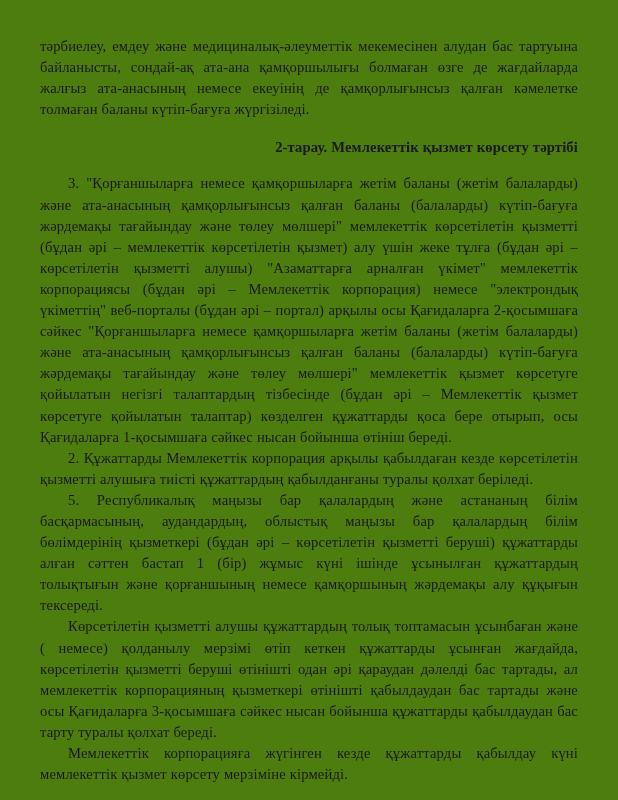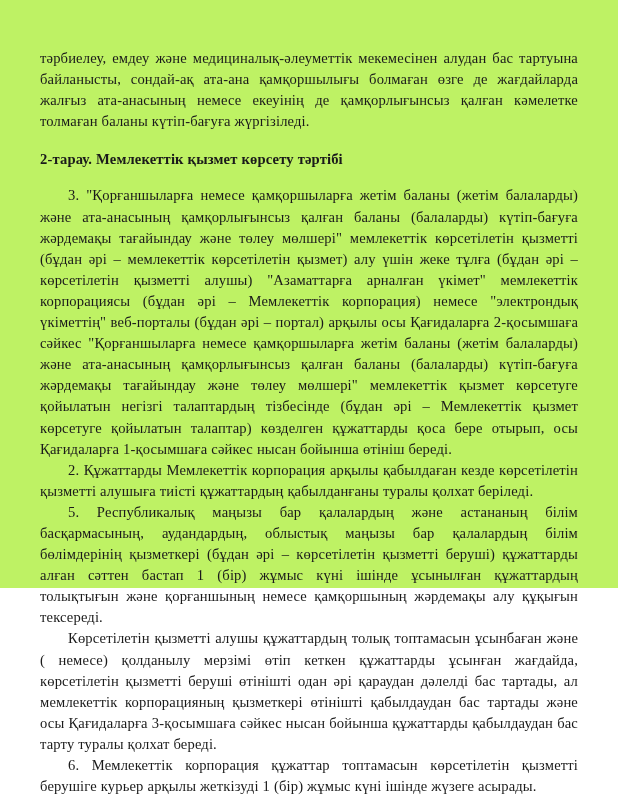--- a/index.html
+++ b/index.html
@@ -11,24 +11,24 @@
   body {
     width: 618px;
     height: 800px;
     overflow: hidden;
     font-family: "Liberation Serif", "DejaVu Serif", serif;
     color: #1a1a1a;
   }
   .page {
     position: relative;
     width: 618px;
-    height: 588px;
-    background: #bef264;
+    height: 800px;
+    background: #4d7c0f;
     box-sizing: border-box;
-    padding: 48px 40px 0 40px;
+    padding: 36px 40px 0 40px;
   }
   .doc-body {
     width: 538px;
   }
   p {
     margin: 0;
     font-size: 14.6px;
     line-height: 21.1px;
     text-align: justify;
     text-justify: inter-word;
@@ -38,21 +38,21 @@
     word-spacing: 0.01em;
   }
   p.para {
     text-indent: 28px;
   }
   p.flush {
     text-indent: 0;
   }
   p.heading {
     font-weight: bold;
-    text-align: left;
+    text-align: right;
     text-indent: 0;
   }
   .gap-before-heading { height: 17px; }
   .gap-after-heading  { height: 15px; }
 </style>
 </head>
 <body>
 
 <div class="page">
   <div class="doc-body">
@@ -66,18 +66,17 @@
     <div class="gap-after-heading"></div>
 
     <p class="para">3. "Қорғаншыларға немесе қамқоршыларға жетім баланы (жетім балаларды) және ата-анасының қамқорлығынсыз қалған баланы (балаларды) күтіп-бағуға жәрдемақы тағайындау және төлеу мөлшері" мемлекеттік көрсетілетін қызметті (бұдан әрі – мемлекеттік көрсетілетін қызмет) алу үшін жеке тұлға (бұдан әрі – көрсетілетін қызметті алушы) "Азаматтарға арналған үкімет" мемлекеттік корпорациясы (бұдан әрі – Мемлекеттік корпорация) немесе "электрондық үкіметтің" веб-порталы (бұдан әрі – портал) арқылы осы Қағидаларға 2-қосымшаға сәйкес "Қорғаншыларға немесе қамқоршыларға жетім баланы (жетім балаларды) және ата-анасының қамқорлығынсыз қалған баланы (балаларды) күтіп-бағуға жәрдемақы тағайындау және төлеу мөлшері" мемлекеттік қызмет көрсетуге қойылатын негізгі талаптардың тізбесінде (бұдан әрі – Мемлекеттік қызмет көрсетуге қойылатын талаптар) көзделген құжаттарды қоса бере отырып, осы Қағидаларға 1-қосымшаға сәйкес нысан бойынша өтініш береді.</p>
 
     <p class="para">2. Құжаттарды Мемлекеттік корпорация арқылы қабылдаған кезде көрсетілетін қызметті алушыға тиісті құжаттардың қабылданғаны туралы қолхат беріледі.</p>
 
     <p class="para">5. Республикалық маңызы бар қалалардың және астананың білім басқармасының, аудандардың, облыстық маңызы бар қалалардың білім бөлімдерінің қызметкері (бұдан әрі – көрсетілетін қызметті беруші) құжаттарды алған сәттен бастап 1 (бір) жұмыс күні ішінде ұсынылған құжаттардың толықтығын және қорғаншының немесе қамқоршының жәрдемақы алу құқығын тексереді.</p>
 
     <p class="para">Көрсетілетін қызметті алушы құжаттардың толық топтамасын ұсынбаған және ( немесе) қолданылу мерзімі өтіп кеткен құжаттарды ұсынған жағдайда, көрсетілетін қызметті беруші өтінішті одан әрі қараудан дәлелді бас тартады, ал мемлекеттік корпорацияның қызметкері өтінішті қабылдаудан бас тартады және осы Қағидаларға 3-қосымшаға сәйкес нысан бойынша құжаттарды қабылдаудан бас тарту туралы қолхат береді.</p>
 
-    <p class="para">6. Мемлекеттік корпорация құжаттар топтамасын көрсетілетін қызметті берушіге курьер арқылы жеткізуді 1 (бір) жұмыс күні ішінде жүзеге асырады.</p>
 
     <p class="para">Мемлекеттік корпорацияға жүгінген кезде құжаттарды қабылдау күні мемлекеттік қызмет көрсету мерзіміне кірмейді.</p>
 
   </div>
 </div>
 
 </body></html>

